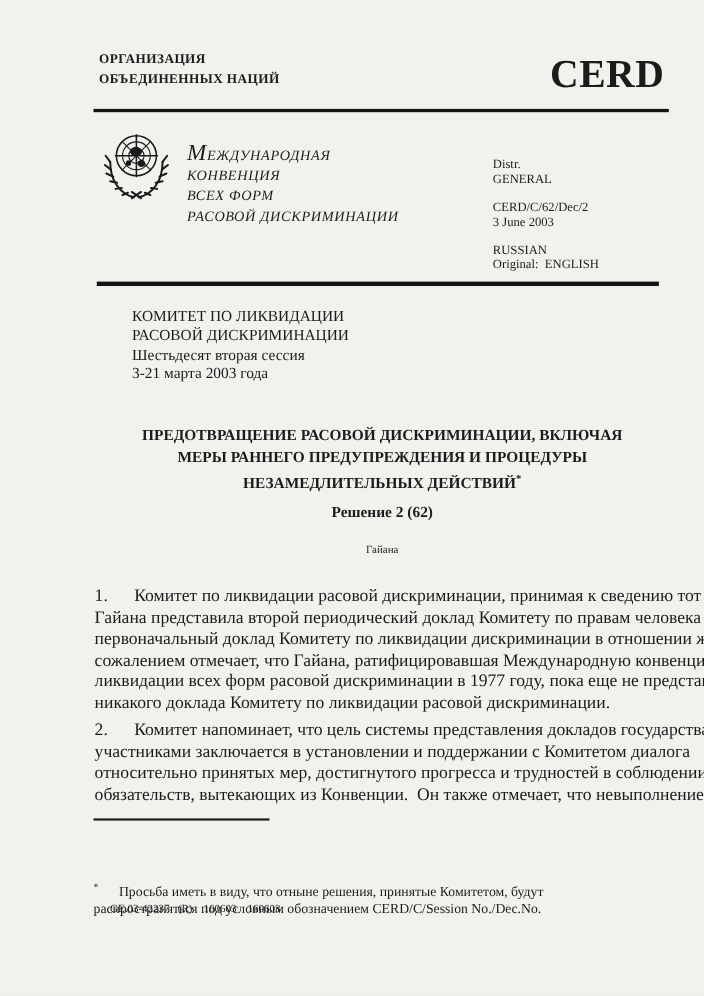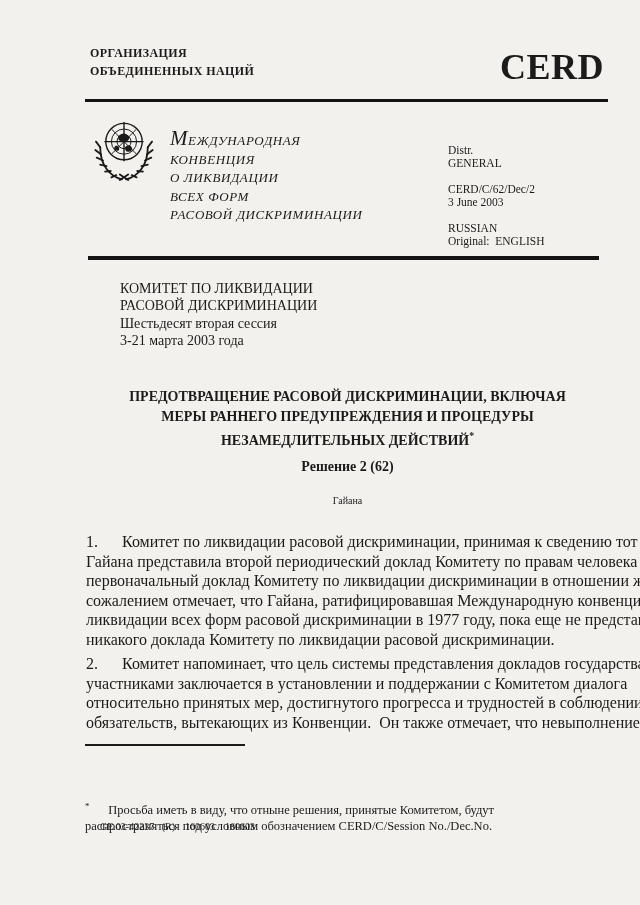--- a/index.html
+++ b/index.html
@@ -93,21 +93,20 @@
         <path d="M69,80 l8,1"></path>
         <path d="M61,86 l7,3"></path>
       <path d="M44,93 L56,85"></path>
         <path d="M56,93 L44,85"></path>
     </g>
   </svg>
 
   <div class="abs convention">
     <div><span class="big-m">М</span><span>ЕЖДУНАРОДНАЯ</span></div>
     <div>КОНВЕНЦИЯ</div>
-    <div>О ЛИКВИДАЦИИ</div>
     <div>ВСЕХ ФОРМ</div>
     <div>РАСОВОЙ ДИСКРИМИНАЦИИ</div>
   </div>
 
   <div class="abs distr-block">
     <div>Distr.</div>
     <div>GENERAL</div>
     <div class="group-gap">CERD/C/62/Dec/2</div>
     <div>3 June 2003</div>
     <div class="group-gap">RUSSIAN</div>

